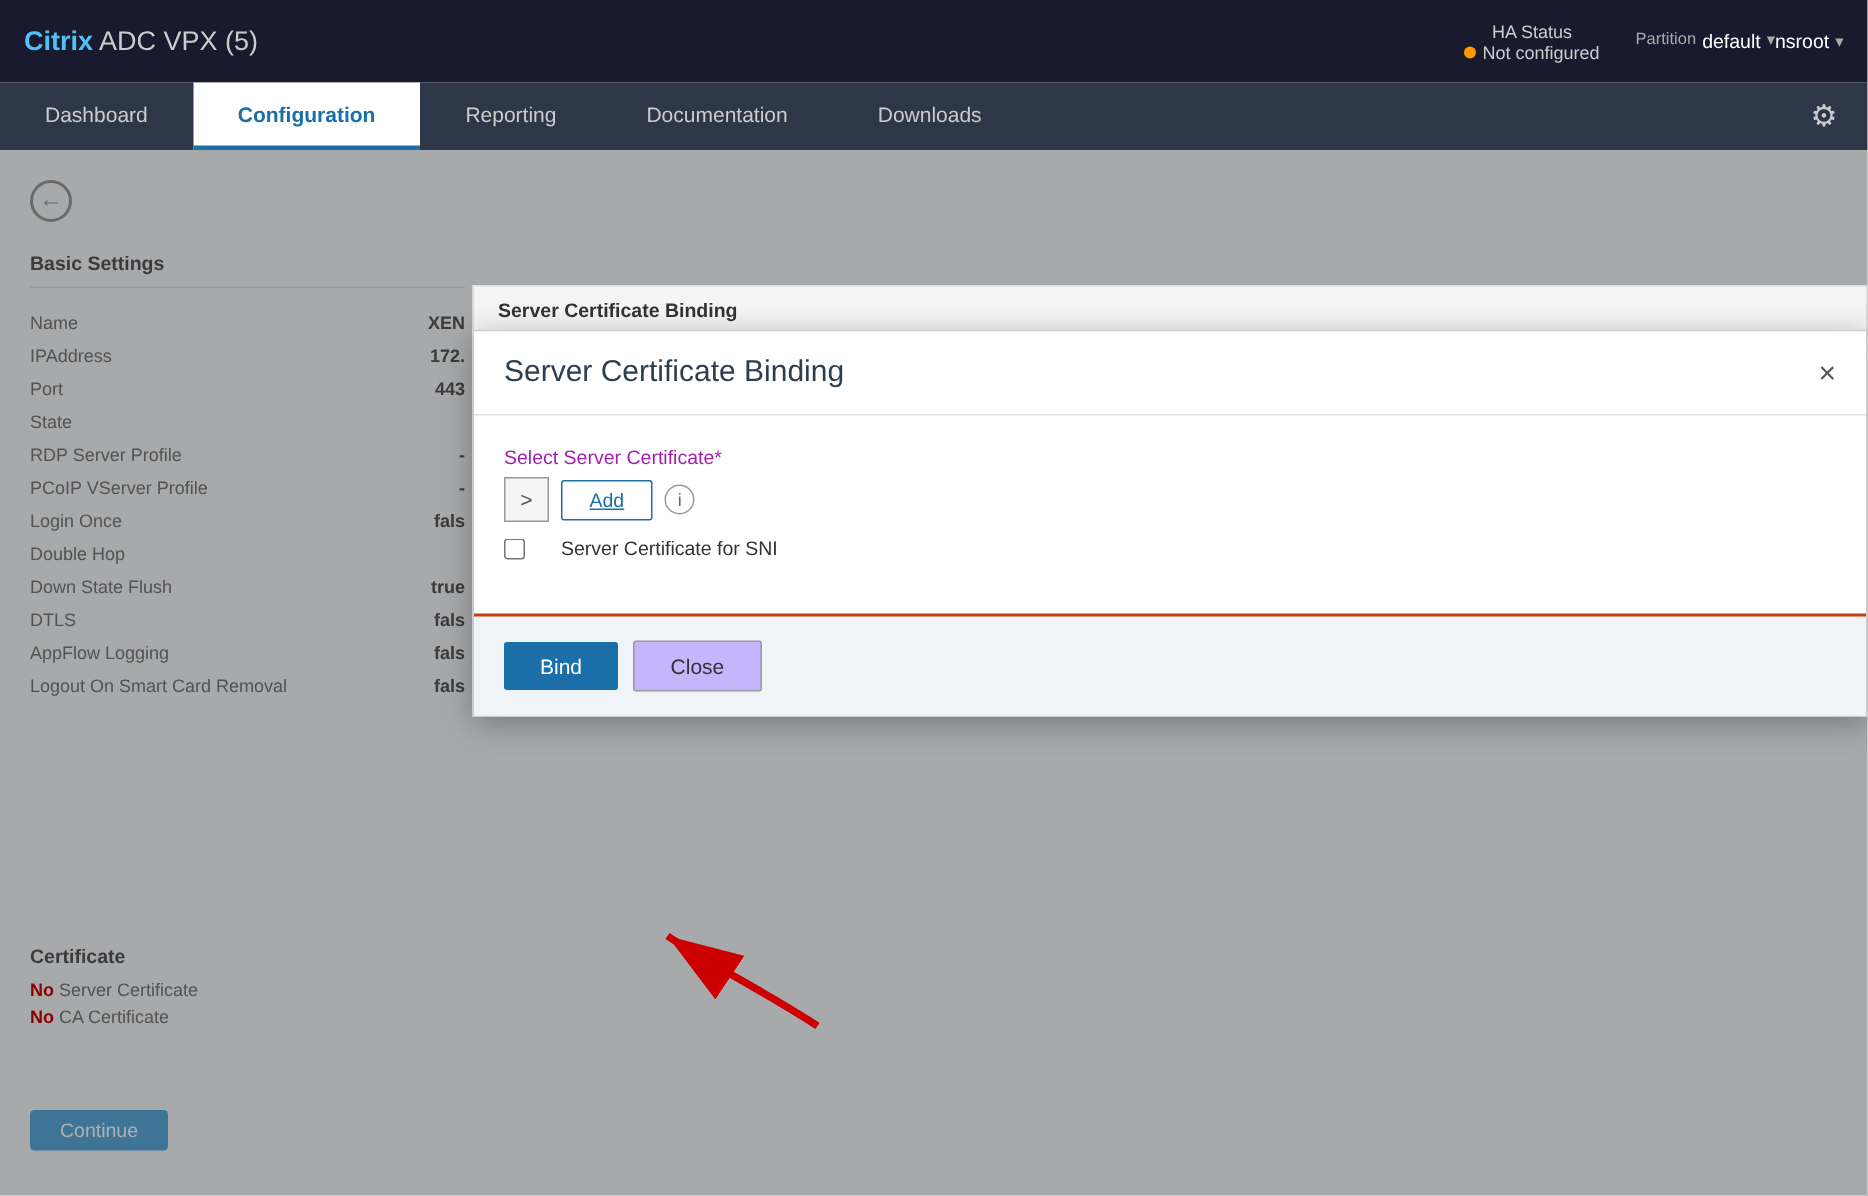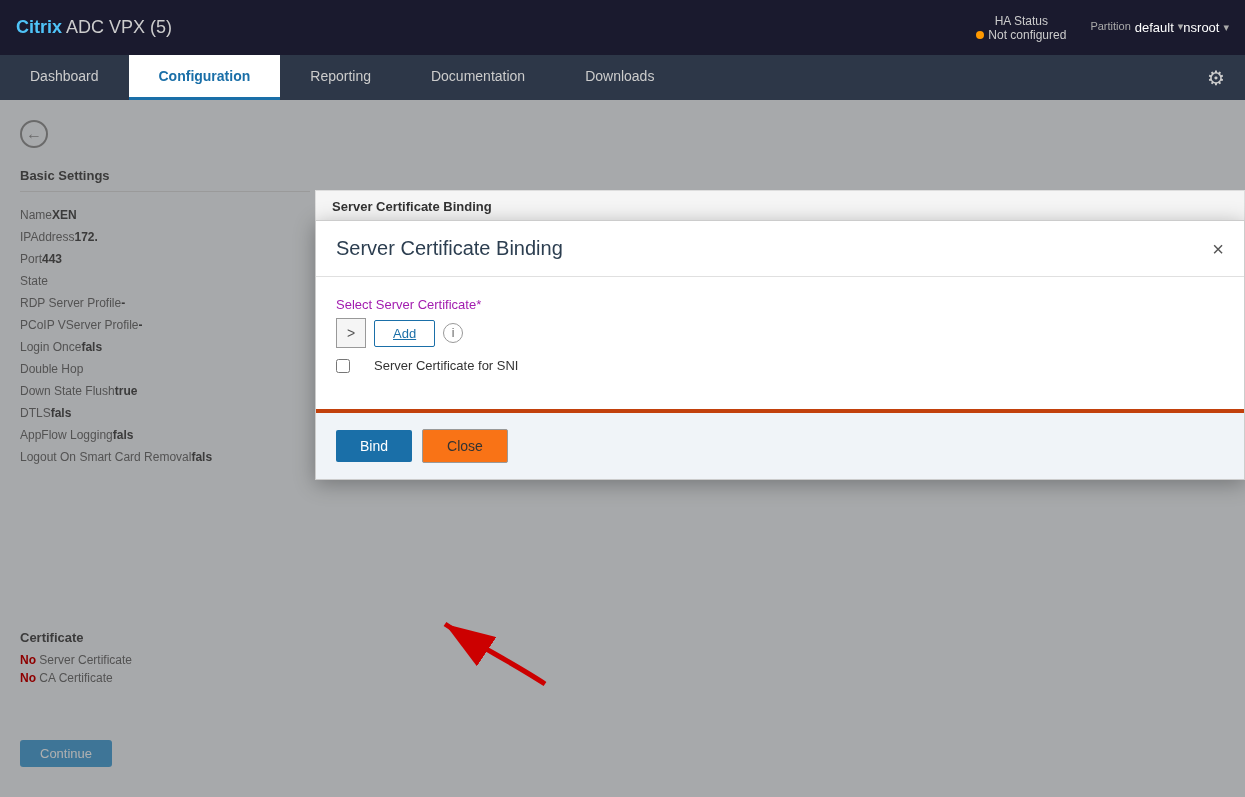--- a/index.html
+++ b/index.html
@@ -109,21 +109,21 @@
     .bg-section-title {
       font-size: 13px;
       font-weight: bold;
       color: #555;
       margin-bottom: 12px;
       padding: 8px 0;
       border-bottom: 1px solid #ddd;
     }
     .bg-row {
       display: flex;
-      justify-content: flex-start;
+      justify-content: space-between;
       padding: 4px 0;
       font-size: 12px;
       color: #777;
     }
     .bg-row .val { font-weight: bold; color: #555; }
     .bg-cert-section {
       position: absolute;
       top: 530px; left: 20px;
       width: 290px;
     }
@@ -265,34 +265,34 @@
       font-size: 13px;
       color: #333;
       margin-left: 16px;
     }
     .modal-footer {
       padding: 16px 20px;
       background: #f0f4f8;
       display: flex;
       gap: 10px;
       align-items: center;
-      border-top: 4px solid #c2410c;
+      border-top: 2px solid #c2410c;
     }
     .bind-btn {
       padding: 8px 24px;
       background: #1a6fa8;
       color: #fff;
       border: none;
       font-size: 14px;
       cursor: pointer;
       border-radius: 2px;
     }
     .close-btn {
       padding: 8px 24px;
-      background: #f97316;
+      background: #c4b5fd;
       color: #333;
       border: 1px solid #999;
       font-size: 14px;
       cursor: pointer;
       border-radius: 2px;
     }
 
     
     .red-arrow {
       position: absolute;

